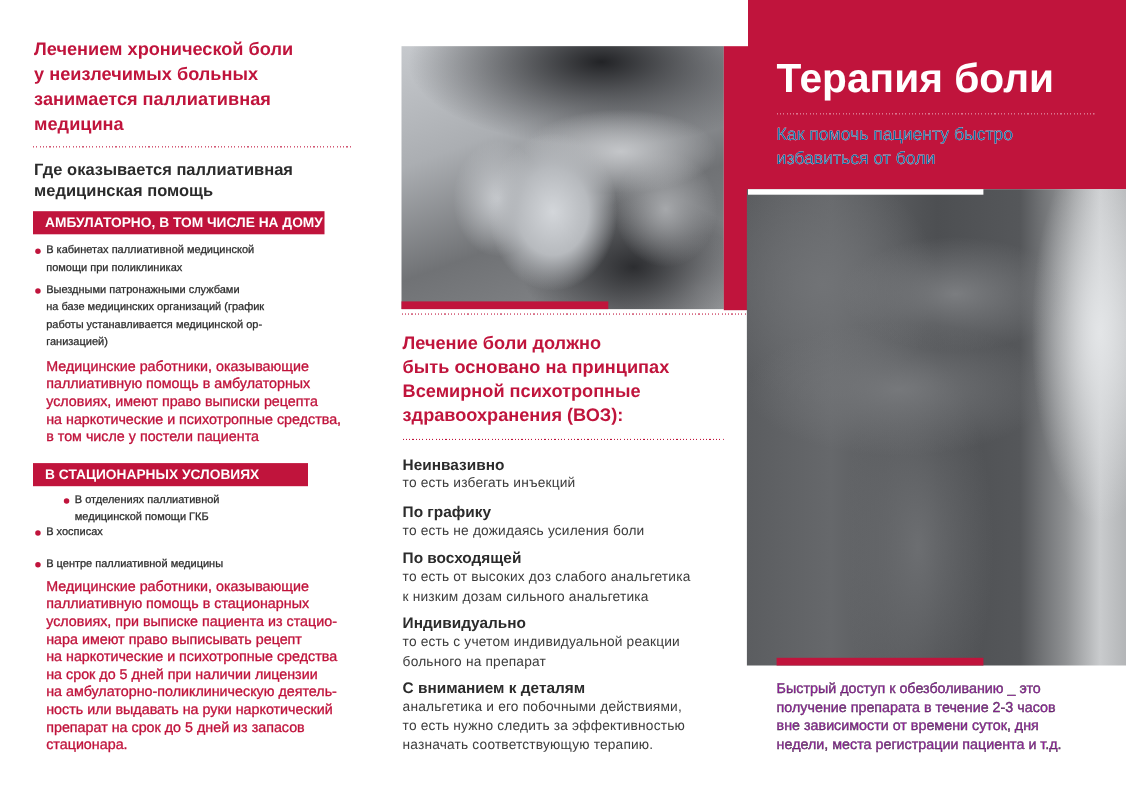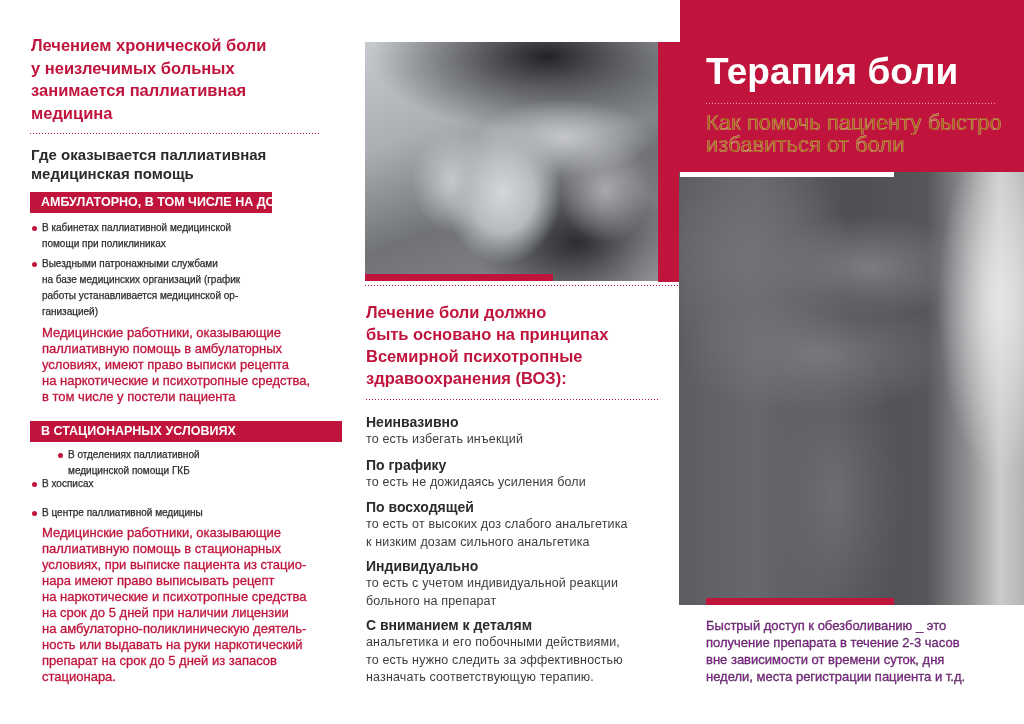--- a/index.html
+++ b/index.html
@@ -69,21 +69,21 @@
   <span class="line">медицина</span>
 </div>
 
 <div class="abs dotted" style="left:30px; top:133px; width:290px;"></div>
 
 <div class="abs h-dark" style="left:31px; top:146px;">
   <span class="line">Где оказывается паллиативная</span>
   <span class="line">медицинская помощь</span>
 </div>
 
-<div class="abs bar" style="left:30px; top:192px; width:242px;">АМБУЛАТОРНО, В ТОМ ЧИСЛЕ НА ДОМУ</div>
+<div class="abs bar" style="left:30px; top:192px; width:265px;">АМБУЛАТОРНО, В ТОМ ЧИСЛЕ НА ДОМУ</div>
 
 <div class="abs bullet" style="left:42px; top:220px;">
   <span class="bullet-dot"></span>
   <span class="line">В кабинетах паллиативной медицинской</span>
   <span class="line">помощи при поликлиниках</span>
 </div>
 
 <div class="abs bullet" style="left:42px; top:256px;">
   <span class="bullet-dot"></span>
   <span class="line">Выездными патронажными службами</span>
@@ -93,21 +93,21 @@
 </div>
 
 <div class="abs note" style="left:42px; top:325px;">
   <span class="line">Медицинские работники, оказывающие</span>
   <span class="line">паллиативную помощь в амбулаторных</span>
   <span class="line">условиях, имеют право выписки рецепта</span>
   <span class="line">на наркотические и психотропные средства,</span>
   <span class="line">в том числе у постели пациента</span>
 </div>
 
-<div class="abs bar" style="left:30px; top:421px; width:312px;">В СТАЦИОНАРНЫХ УСЛОВИЯХ</div>
+<div class="abs bar" style="left:30px; top:421px; width:250px;">В СТАЦИОНАРНЫХ УСЛОВИЯХ</div>
 
 <div class="abs bullet" style="left:42px; top:447px;margin-left:26px;">
   <span class="bullet-dot"></span>
   <span class="line">В отделениях паллиативной</span>
   <span class="line">медицинской помощи ГКБ</span>
 </div>
 
 <div class="abs bullet" style="left:42px; top:476px;">
   <span class="bullet-dot"></span>
   <span class="line">В хосписах</span>
@@ -173,21 +173,21 @@
   <span class="line p-desc">то есть нужно следить за эффективностью</span>
   <span class="line p-desc">назначать соответствующую терапию.</span>
 </div>
 
 <div class="abs" style="left:680px; top:0; width:344px; height:172px; background:#c0143c;"></div>
 
 <div class="abs line" style="left:706px; top:50px; font-size:37px; line-height:44px; font-weight:bold; color:#ffffff;">Терапия боли</div>
 
 <div class="abs dotted light" style="left:706px; top:103px; width:289px;"></div>
 
-<div class="abs" style="left:706px; top:112px; font-size:22px; line-height:22px; color:#a16207; -webkit-text-stroke:0.2px #ffffff;">
+<div class="abs" style="left:706px; top:112px; font-size:16px; line-height:22px; color:#0369a1; -webkit-text-stroke:0.2px #ffffff;">
   <span class="line">Как помочь пациенту быстро</span>
   <span class="line">избавиться от боли</span>
 </div>
 
 <div class="abs statue-photo" style="left:679px; top:172px; width:345px; height:433px;"></div>
 <div class="abs" style="left:680px; top:172px; width:214px; height:5px; background:#ffffff;"></div>
 <div class="abs" style="left:706px; top:598px; width:188px; height:7px; background:#c0143c;"></div>
 
 <div class="abs" style="left:706px; top:617px; font-size:13px; line-height:17px; color:#a21caf; -webkit-text-stroke:0.3px #2d2d2d;">
   <span class="line">Быстрый доступ к обезболиванию _ это</span>

